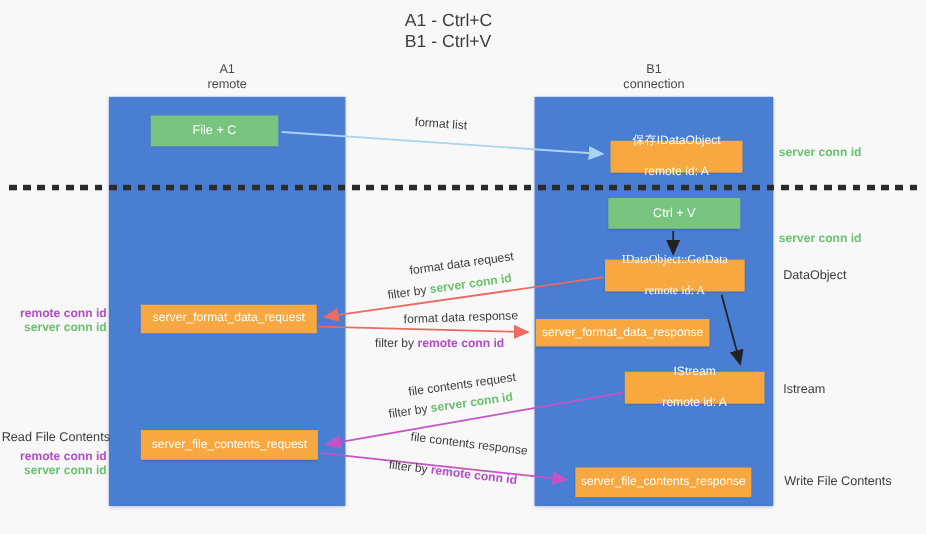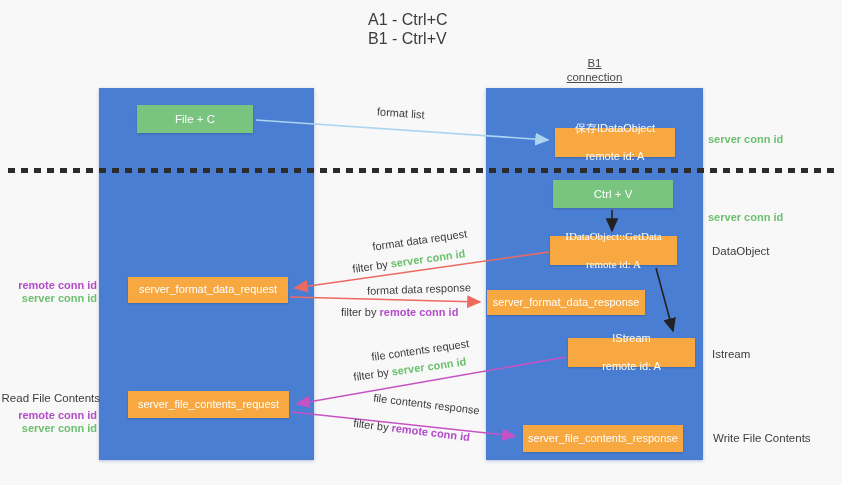--- a/index.html
+++ b/index.html
@@ -6,21 +6,21 @@
   html,body { width:842px; height:485px; font-family:"Liberation Sans", sans-serif; }
   body { background: var(--bg, #f8f8f8); position:relative; overflow:hidden; }
   .stage { position:absolute; inset:0; width:828px; height:485px; }
 
   .title-block { position:absolute; left:368px; top:10px; font-size:16px; line-height:19px;
                  color: var(--text-dark, #3a3a3a); }
 
   .lane-header { position:absolute; top:56px; text-align:center; font-size:11.5px;
                  line-height:14px; color:#4a4a4a; }
   .lane-header.left  { left:99px;  width:215px; }
-  .lane-header.right { left:486px; width:217px;text-decoration:underline; }
+  .lane-header.right { left:486px; width:217px; }
 
   .lane { position:absolute; top:88px; height:372px; background: var(--lane-blue, #4a7ed3);
           box-shadow: 0 1px 3px rgba(90,120,180,.45); }
   .lane.left  { left:99px;  width:215px; }
   .lane.right { left:486px; width:217px; }
 
   .divider { position:absolute; left:8px; top:168px; width:828px; height:5px;
              background: repeating-linear-gradient(90deg, var(--dotted, #2b2b2b) 0 7px, transparent 7px 13px); }
 
   svg.arrows { position:absolute; left:0; top:0; width:842px; height:485px; z-index:3; pointer-events:none; }
@@ -53,20 +53,24 @@
 </head>
 <body>
 
 <div class="stage">
 
   <div class="title-block">
     <div>A1 - Ctrl+C</div>
     <div>B1 - Ctrl+V</div>
   </div>
 
+  <div class="lane-header left">
+    <div>A1</div>
+    <div>remote</div>
+  </div>
   <div class="lane-header right">
     <div>B1</div>
     <div>connection</div>
   </div>
 
   <div class="lane left"></div>
   <div class="lane right"></div>
 
   <div class="divider"></div>
 

